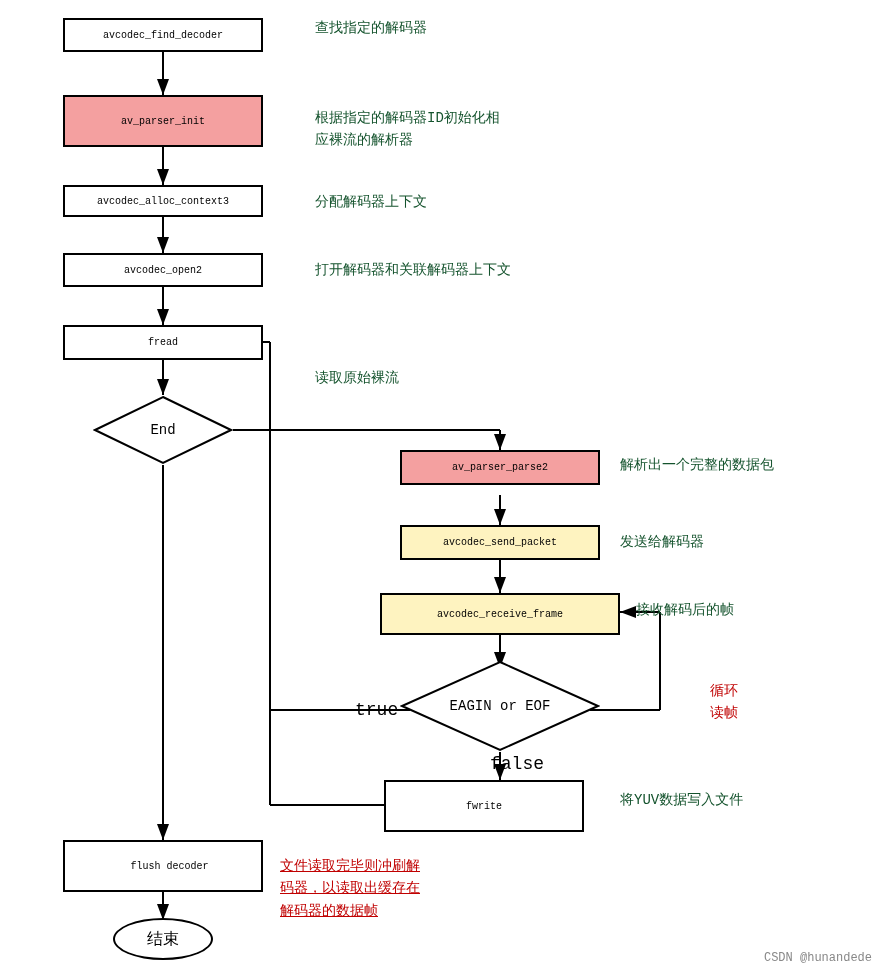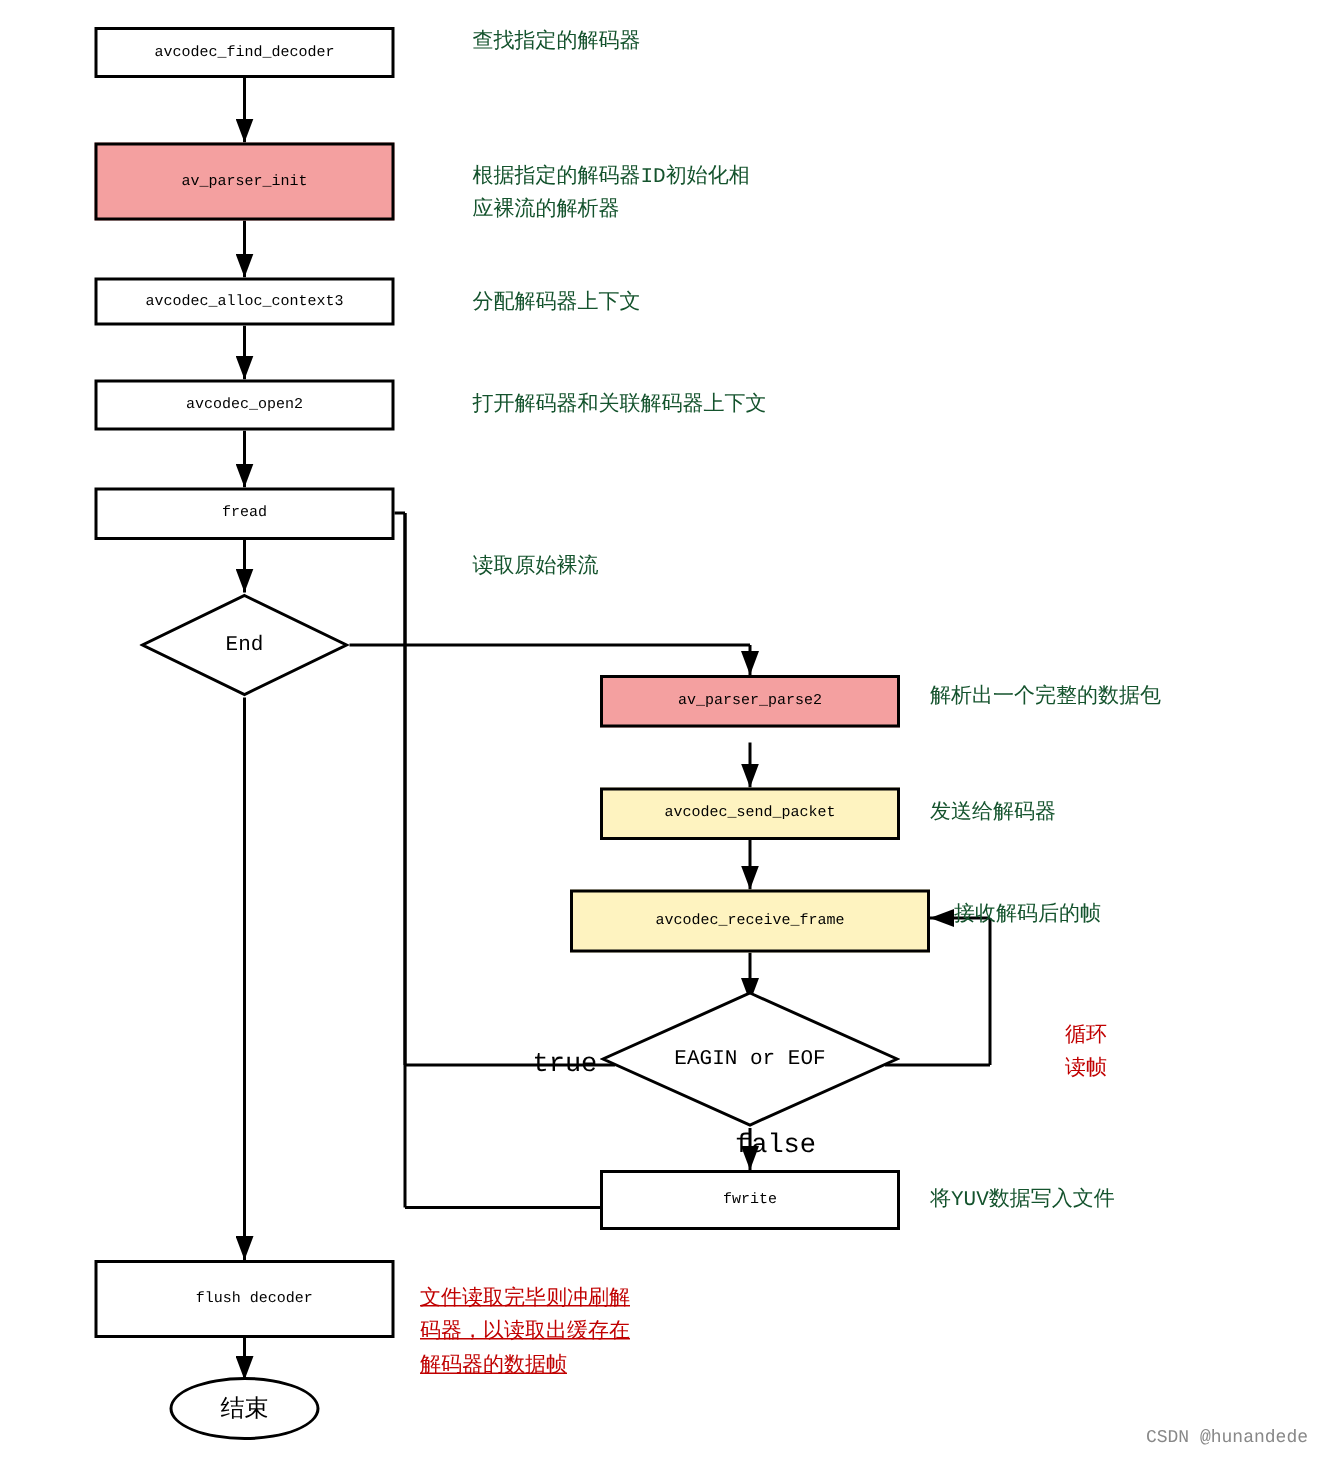--- a/index.html
+++ b/index.html
@@ -197,21 +197,21 @@
 
   <div class="diamond-wrapper" style="left:400px; top:660px; width:200px; height:92px;">
     <div class="diamond">
       <svg viewBox="0 0 200 92" xmlns="http://www.w3.org/2000/svg">
         <polygon points="100,2 198,46 100,90 2,46" fill="white" stroke="black" stroke-width="2"></polygon>
       </svg>
       <span class="diamond-text">EAGIN or EOF</span>
     </div>
   </div>
 
-  <div class="box" style="left:400px; top:780px; width:200px; height:40px;">
+  <div class="box" style="left:384px; top:780px; width:200px; height:52px;">
     <span>fwrite</span>
   </div>
 
   <div class="box" style="left:63px; top:840px; width:200px; height:52px;padding-left:13px;">
     <span>flush decoder</span>
   </div>
 
   <div class="oval" style="left:113px; top:918px; width:100px; height:42px;">
     <span>结束</span>
   </div>

